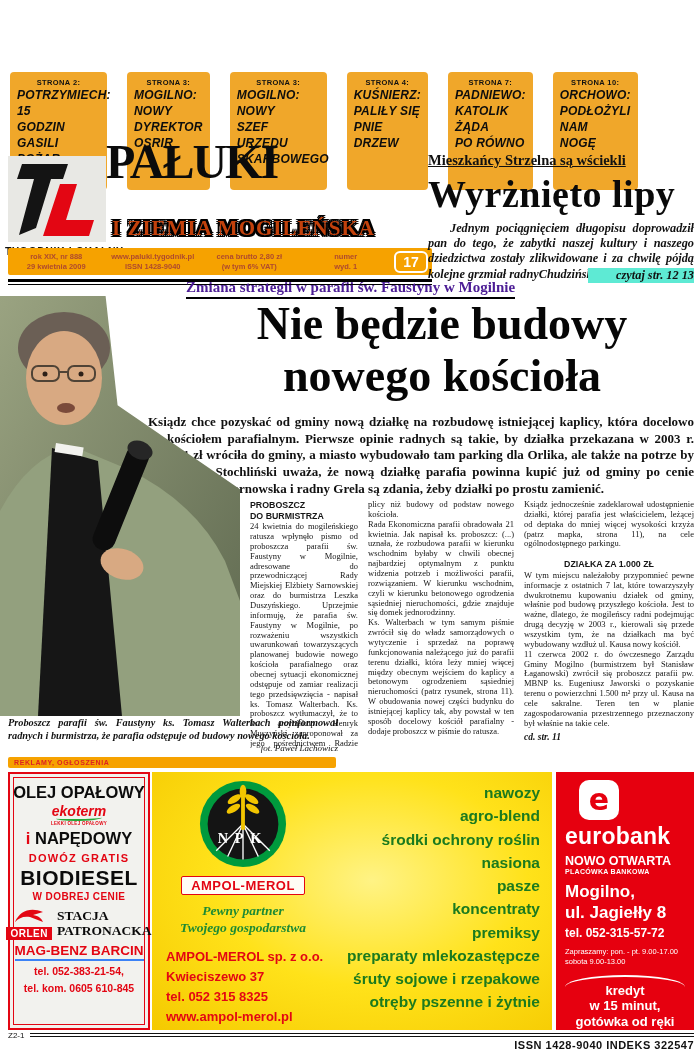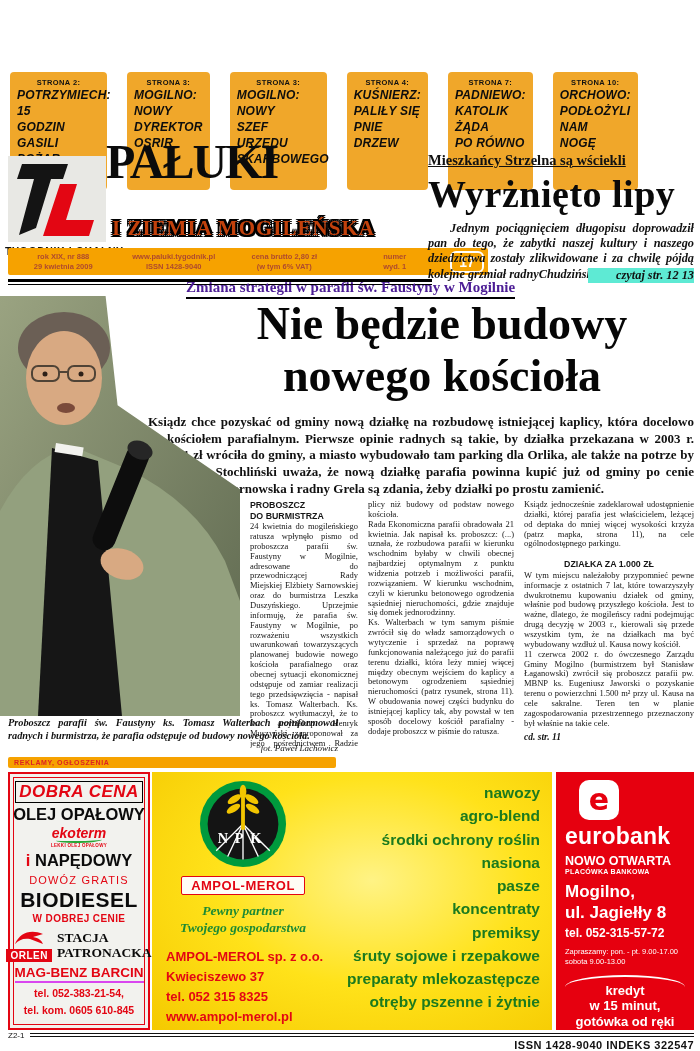--- a/index.html
+++ b/index.html
@@ -11,21 +11,21 @@
   .teaser { width:97px; height:118px; background:#F0A72A; border-radius:4px; padding:6px 7px 4px; }
   .teaser .page-label { font-size:7.5px; font-weight:bold; text-align:center; letter-spacing:.4px; color:#111; }
   .teaser .t-text { font-size:12px; font-weight:bold; font-style:italic; line-height:1.34; white-space:pre-line; color:#0d0d0d; letter-spacing:.2px; }
 
   
   .tl-logo { position:absolute; left:8px; top:156px; width:98px; height:86px; }
   .tl-caption { position:absolute; left:5px; top:245px; width:140px; font-size:10.5px; font-weight:bold; letter-spacing:.6px; color:#111; }
   .np-title { position:absolute; left:106px; top:138px; width:330px; font-family:Liberation Serif, serif; font-weight:bold; font-size:48px; line-height:1; letter-spacing:-2px; color:#0b0b0b; }
   .np-subtitle { position:absolute; left:112px; top:216px; font-family:Liberation Serif, serif; font-weight:bold; font-size:21px; letter-spacing:1px; color:#c2410c;
       text-shadow:-2px -2px 0 #000, 2px -2px 0 #000, -2px 2px 0 #000, 2px 2px 0 #000, 0 -2px 0 #000, 0 2px 0 #000, -2px 0 0 #000, 2px 0 0 #000; }
-  .info-bar { position:absolute; left:8px; top:248px; width:480px; height:27px; background:#F6A200; border-radius:2px; display:flex; align-items:center; }
+  .info-bar { position:absolute; left:8px; top:248px; width:424px; height:27px; background:#F6A200; border-radius:2px; display:flex; align-items:center; }
   .info-cell { flex:1; text-align:center; font-size:7.5px; font-weight:bold; line-height:1.3; white-space:pre-line; color:#AE4A2E; }
   .issue-badge { width:34px; height:22px; margin-right:4px; border:2px solid #fff; border-radius:6px; display:flex; align-items:center; justify-content:center; color:#fff; font-size:14px; font-weight:bold; }
   .mast-rule { position:absolute; left:8px; top:279px; width:424px; height:6px; border-top:3px solid #000; border-bottom:1.5px solid #000; }
 
   
   .ss { position:absolute; left:428px; top:152px; width:266px; }
   .ss-kicker { font-family:"Liberation Serif", serif; font-weight:bold; font-size:14.5px; text-decoration:underline; color:#111; }
   .ss-headline { font-family:"Liberation Serif", serif; font-weight:bold; font-size:38px; letter-spacing:.5px; margin:3px 0 5px; color:#0a0a0a; }
   .ss-lead { position:relative; font-family:"Liberation Serif", serif; font-weight:bold; font-style:italic; font-size:12.3px; line-height:1.24; text-align:justify; text-indent:22px; color:#111; padding-bottom:0; }
   .ss-readmore { position:absolute; right:0; bottom:-1px; background:#5eead4; font-family:"Liberation Serif", serif; font-weight:bold; font-style:italic; font-size:12.3px; padding-left:6px; }
@@ -54,27 +54,27 @@
   .ads-label { position:absolute; left:8px; top:757px; width:328px; height:11px; background:#F6A200; color:#D22; font-size:7px; font-weight:bold; letter-spacing:.6px; line-height:11px; padding-left:6px; border-radius:2px; }
 
   .ad-magbenz { position:absolute; left:8px; top:772px; width:142px; height:258px; background:#F2F2EE; border:2px solid #E30613; box-shadow:inset 0 0 0 3px #F2F2EE, inset 0 0 0 4px #E30613; text-align:center; padding-top:7px; }
   .mb-l1 { display:inline-block; border:1px solid #000; padding:0 3px; color:#E30613; font-weight:bold; font-style:italic; font-size:17px; letter-spacing:.5px; }
   .mb-l2 { font-size:16.5px; font-weight:bold; color:#0b0b0b; margin-top:2px; }
   .mb-eko { color:#E30613; font-weight:bold; font-style:italic; font-size:14px; line-height:1; margin-top:2px; }
   .mb-eko-sub { color:#E30613; font-size:4.5px; font-weight:bold; letter-spacing:.3px; }
   .mb-swoosh { width:46px; height:6px; margin:0 auto; border-bottom:2.5px solid #27A737; border-radius:0 0 60% 40%; margin-top:-3px; }
   .mb-l3 { font-size:16.5px; font-weight:bold; color:#0b0b0b; margin-top:3px; }
   .mb-l3 .red-i { color:#E30613; }
-  .mb-l4 { color:#E30613; font-weight:normal; font-size:11px; letter-spacing:1.2px; margin-top:4px; }
+  .mb-l4 { color:#E30613; font-weight:bold; font-size:11px; letter-spacing:1.2px; margin-top:4px; }
   .mb-l5 { font-size:21px; font-weight:bold; color:#0b0b0b; letter-spacing:.5px; margin-top:2px; }
   .mb-l6 { color:#E30613; font-weight:bold; font-size:10px; letter-spacing:.4px; margin-top:1px; }
   .mb-orlen-row { display:flex; align-items:center; justify-content:center; gap:5px; margin-top:5px; }
   .orlen-box { background:#E30613; color:#fff; font-weight:bold; font-size:10px; padding:1px 4px; letter-spacing:.5px; }
   .mb-station { font-family:"Liberation Serif", serif; font-weight:bold; font-size:13.5px; line-height:1.05; white-space:pre-line; text-align:left; color:#0b0b0b; }
-  .mb-name { color:#E30613; font-weight:bold; font-size:13.5px; margin-top:4px; border-bottom:2px solid #d946ef; display:inline-block; line-height:1.1; }
+  .mb-name { color:#E30613; font-weight:bold; font-size:13.5px; margin-top:4px; border-bottom:2px solid #3b82f6; display:inline-block; line-height:1.1; }
   .mb-tel { color:#E30613; font-weight:bold; font-size:10.5px; line-height:1.35; margin-top:3px; }
 
   .ad-ampol { position:absolute; left:152px; top:772px; width:400px; height:258px; background:radial-gradient(ellipse at 55% 42%, #FFF385 0%, #FFE21A 50%, #F5C900 100%); display:flex; }
   .ampol-left { width:182px; text-align:center; padding-top:8px; }
   .ampol-brandbox { display:inline-block; background:#FFFDF5; border:1.5px solid #E30613; border-radius:2px; color:#E30613; font-weight:bold; font-size:13px; letter-spacing:.5px; padding:1px 9px; margin-top:4px; }
   .ampol-slogan { font-family:"Liberation Serif", serif; color:#1D8A34; font-weight:bold; font-style:italic; font-size:13.5px; line-height:1.25; white-space:pre-line; margin-top:8px; }
   .ampol-lines { text-align:left; margin:10px 0 0 14px; color:#E30613; font-weight:bold; font-size:13px; line-height:1.55; }
   .ampol-right { flex:1; text-align:right; padding:9px 12px 0 0; color:#1B7A1E; font-weight:bold; font-size:15.5px; line-height:1.5; }
 
   .ad-eurobank { position:absolute; left:556px; top:772px; width:138px; height:258px; background:#E6000F; color:#fff; padding:8px 9px 0; }
@@ -231,21 +231,20 @@
   </div>
 
   <div class="caption">
     <span>Proboszcz parafii św. Faustyny ks. Tomasz Walterbach poinformował radnych i burmistrza, że parafia odstępuje od budowy nowego kościoła.</span>
     <div class="credit">fot. Paweł Lachowicz</div>
   </div>
 
   <div class="ads-label">REKLAMY, OGŁOSZENIA</div>
 
   <div class="ad-magbenz">
-    <div><span class="mb-l1">DOBRA CENA</span></div>
     <div class="mb-l2">OLEJ OPAŁOWY</div>
     <div class="mb-eko">ekoterm</div>
     <div class="mb-swoosh"></div>
     <div class="mb-eko-sub">LEKKI OLEJ OPAŁOWY</div>
     <div class="mb-l3"><span class="red-i">i</span><span> NAPĘDOWY</span></div>
     <div class="mb-l4">DOWÓZ GRATIS</div>
     <div class="mb-l5">BIODIESEL</div>
     <div class="mb-l6">W DOBREJ CENIE</div>
     <div class="mb-orlen-row">
       <div>
@@ -295,22 +294,22 @@
       </div>
     </div>
     <div class="ampol-right">
       <div>nawozy</div>
       <div>agro-blend</div>
       <div>środki ochrony roślin</div>
       <div>nasiona</div>
       <div>pasze</div>
       <div>koncentraty</div>
       <div>premiksy</div>
+      <div>preparaty mlekozastępcze</div>
       <div>śruty sojowe i rzepakowe</div>
-      <div>preparaty mlekozastępcze</div>
       <div>otręby pszenne i żytnie</div>
     </div>
   </div>
 
   <div class="ad-eurobank">
     <div class="eb-logo">
         <span>e</span>
       </div>
     <div class="eb-brand">eurobank</div>
     <div class="eb-l1">NOWO OTWARTA</div>

